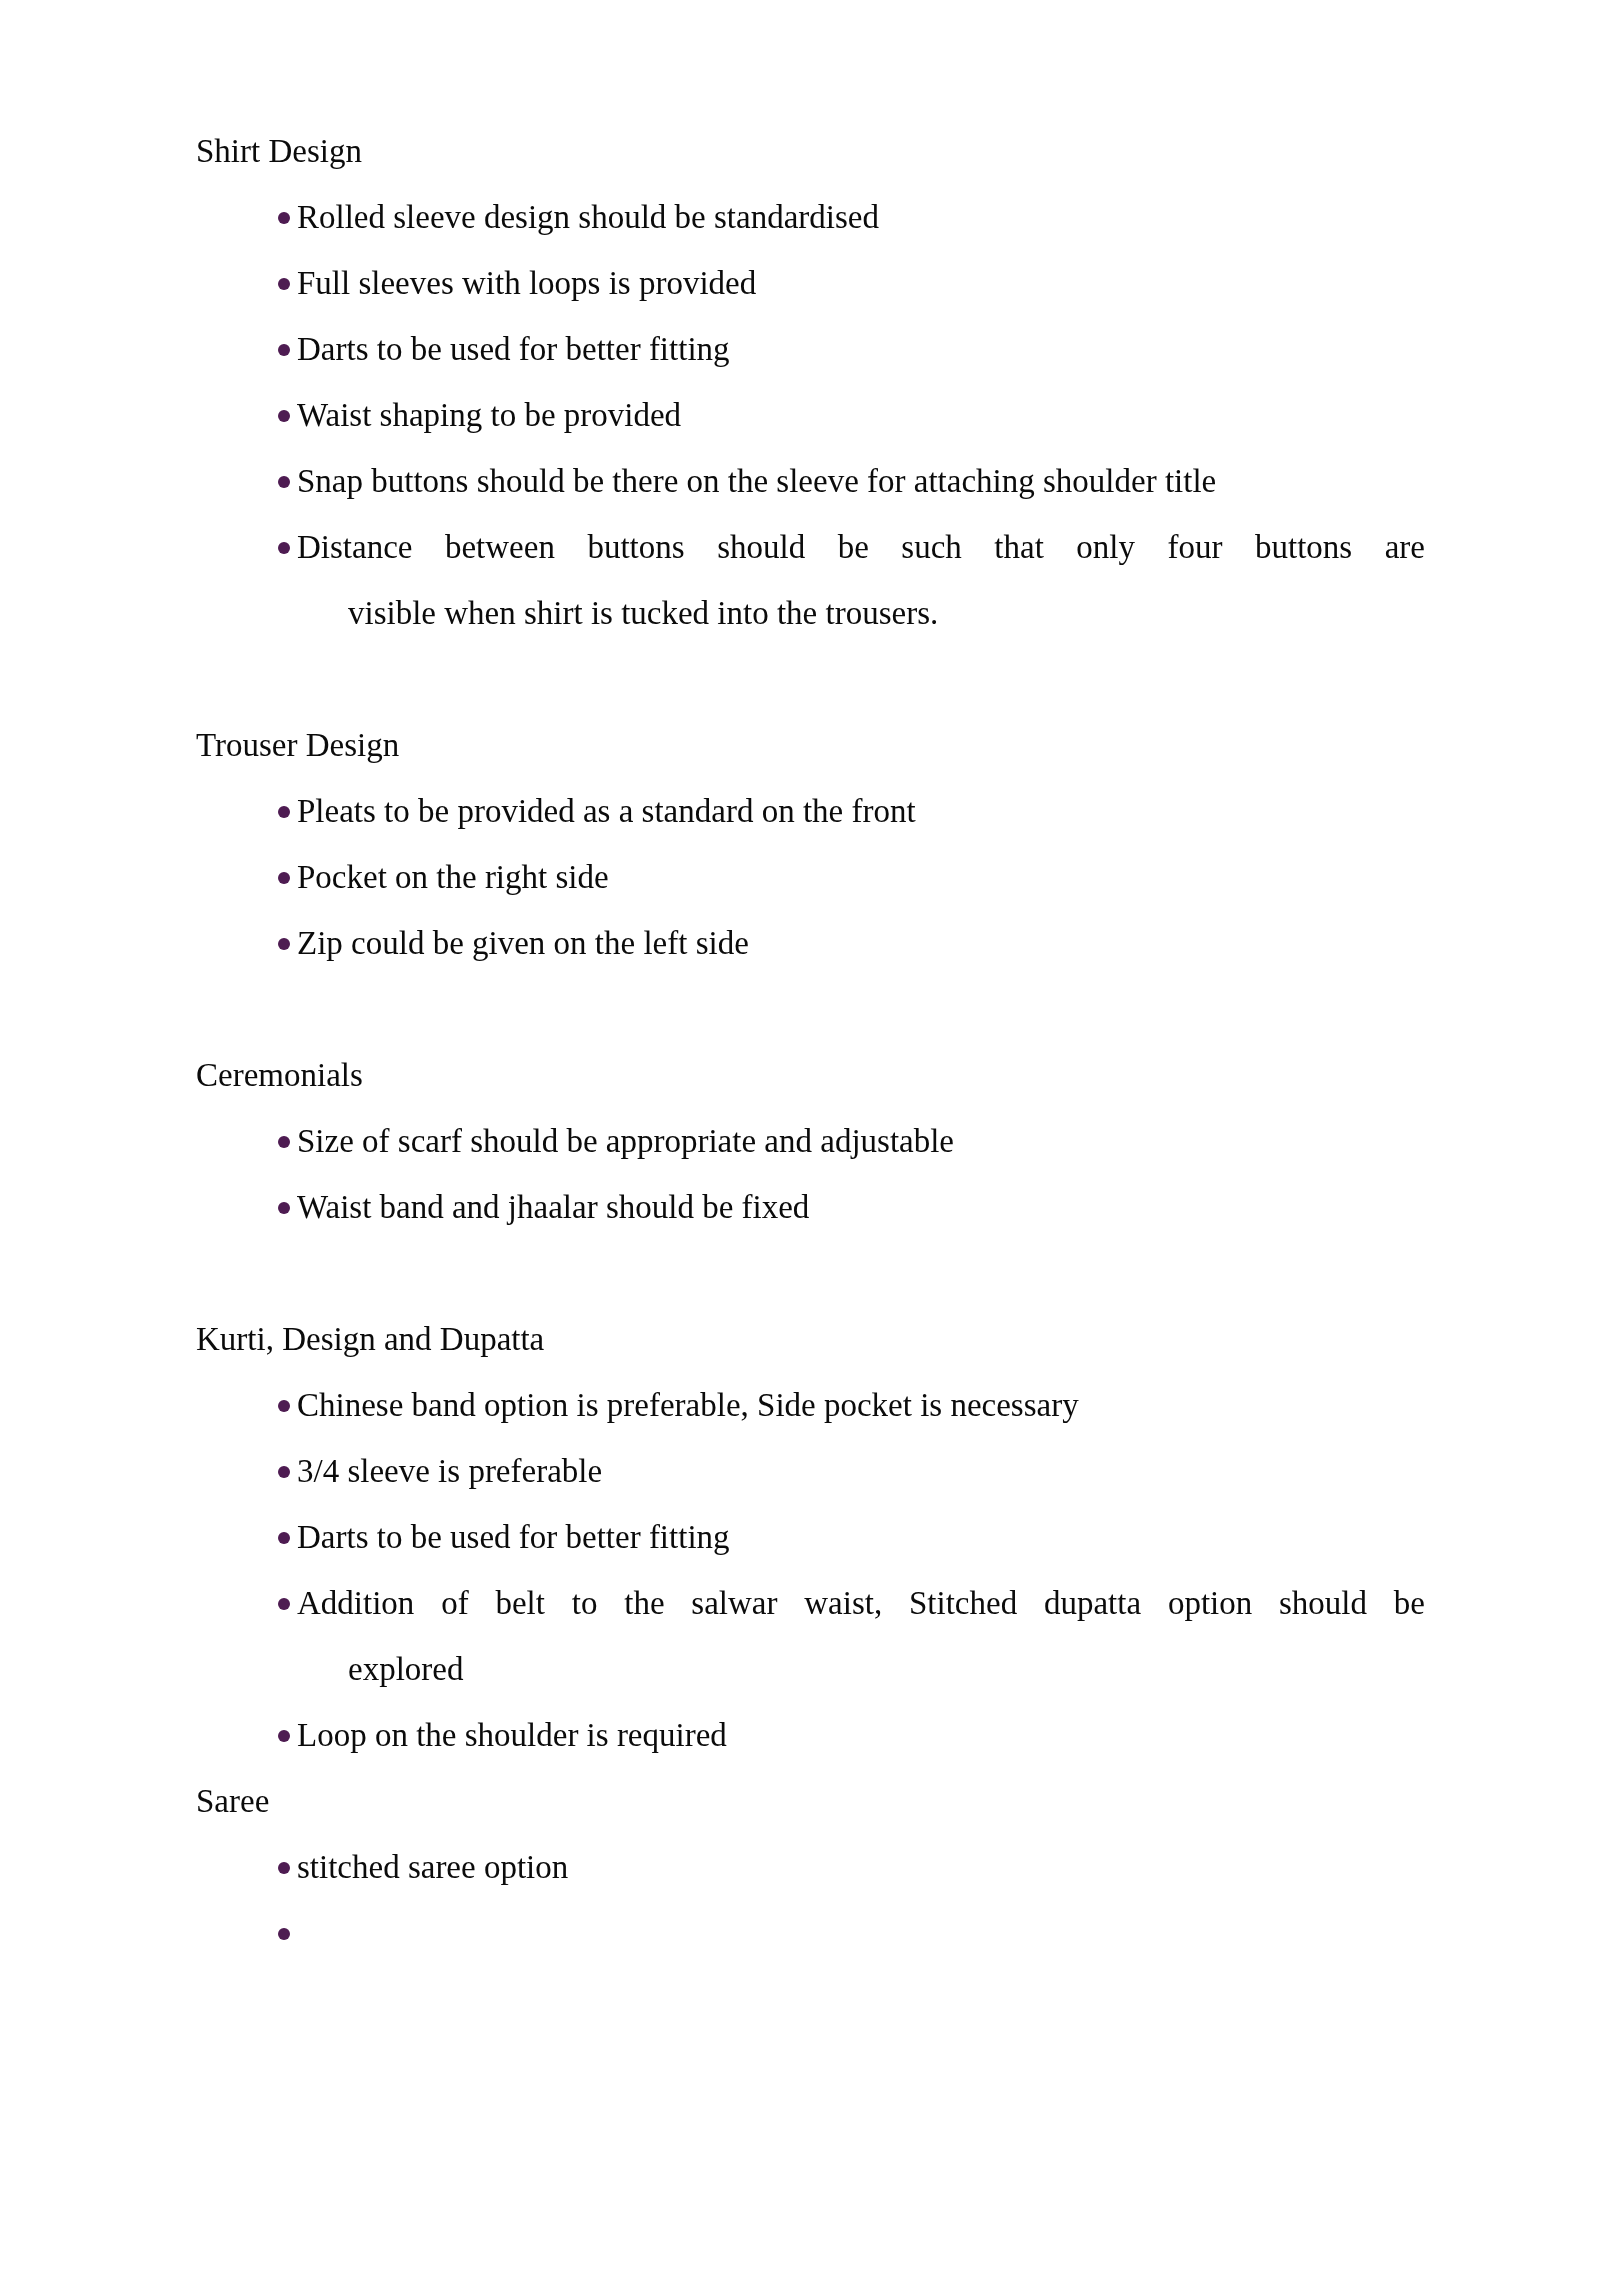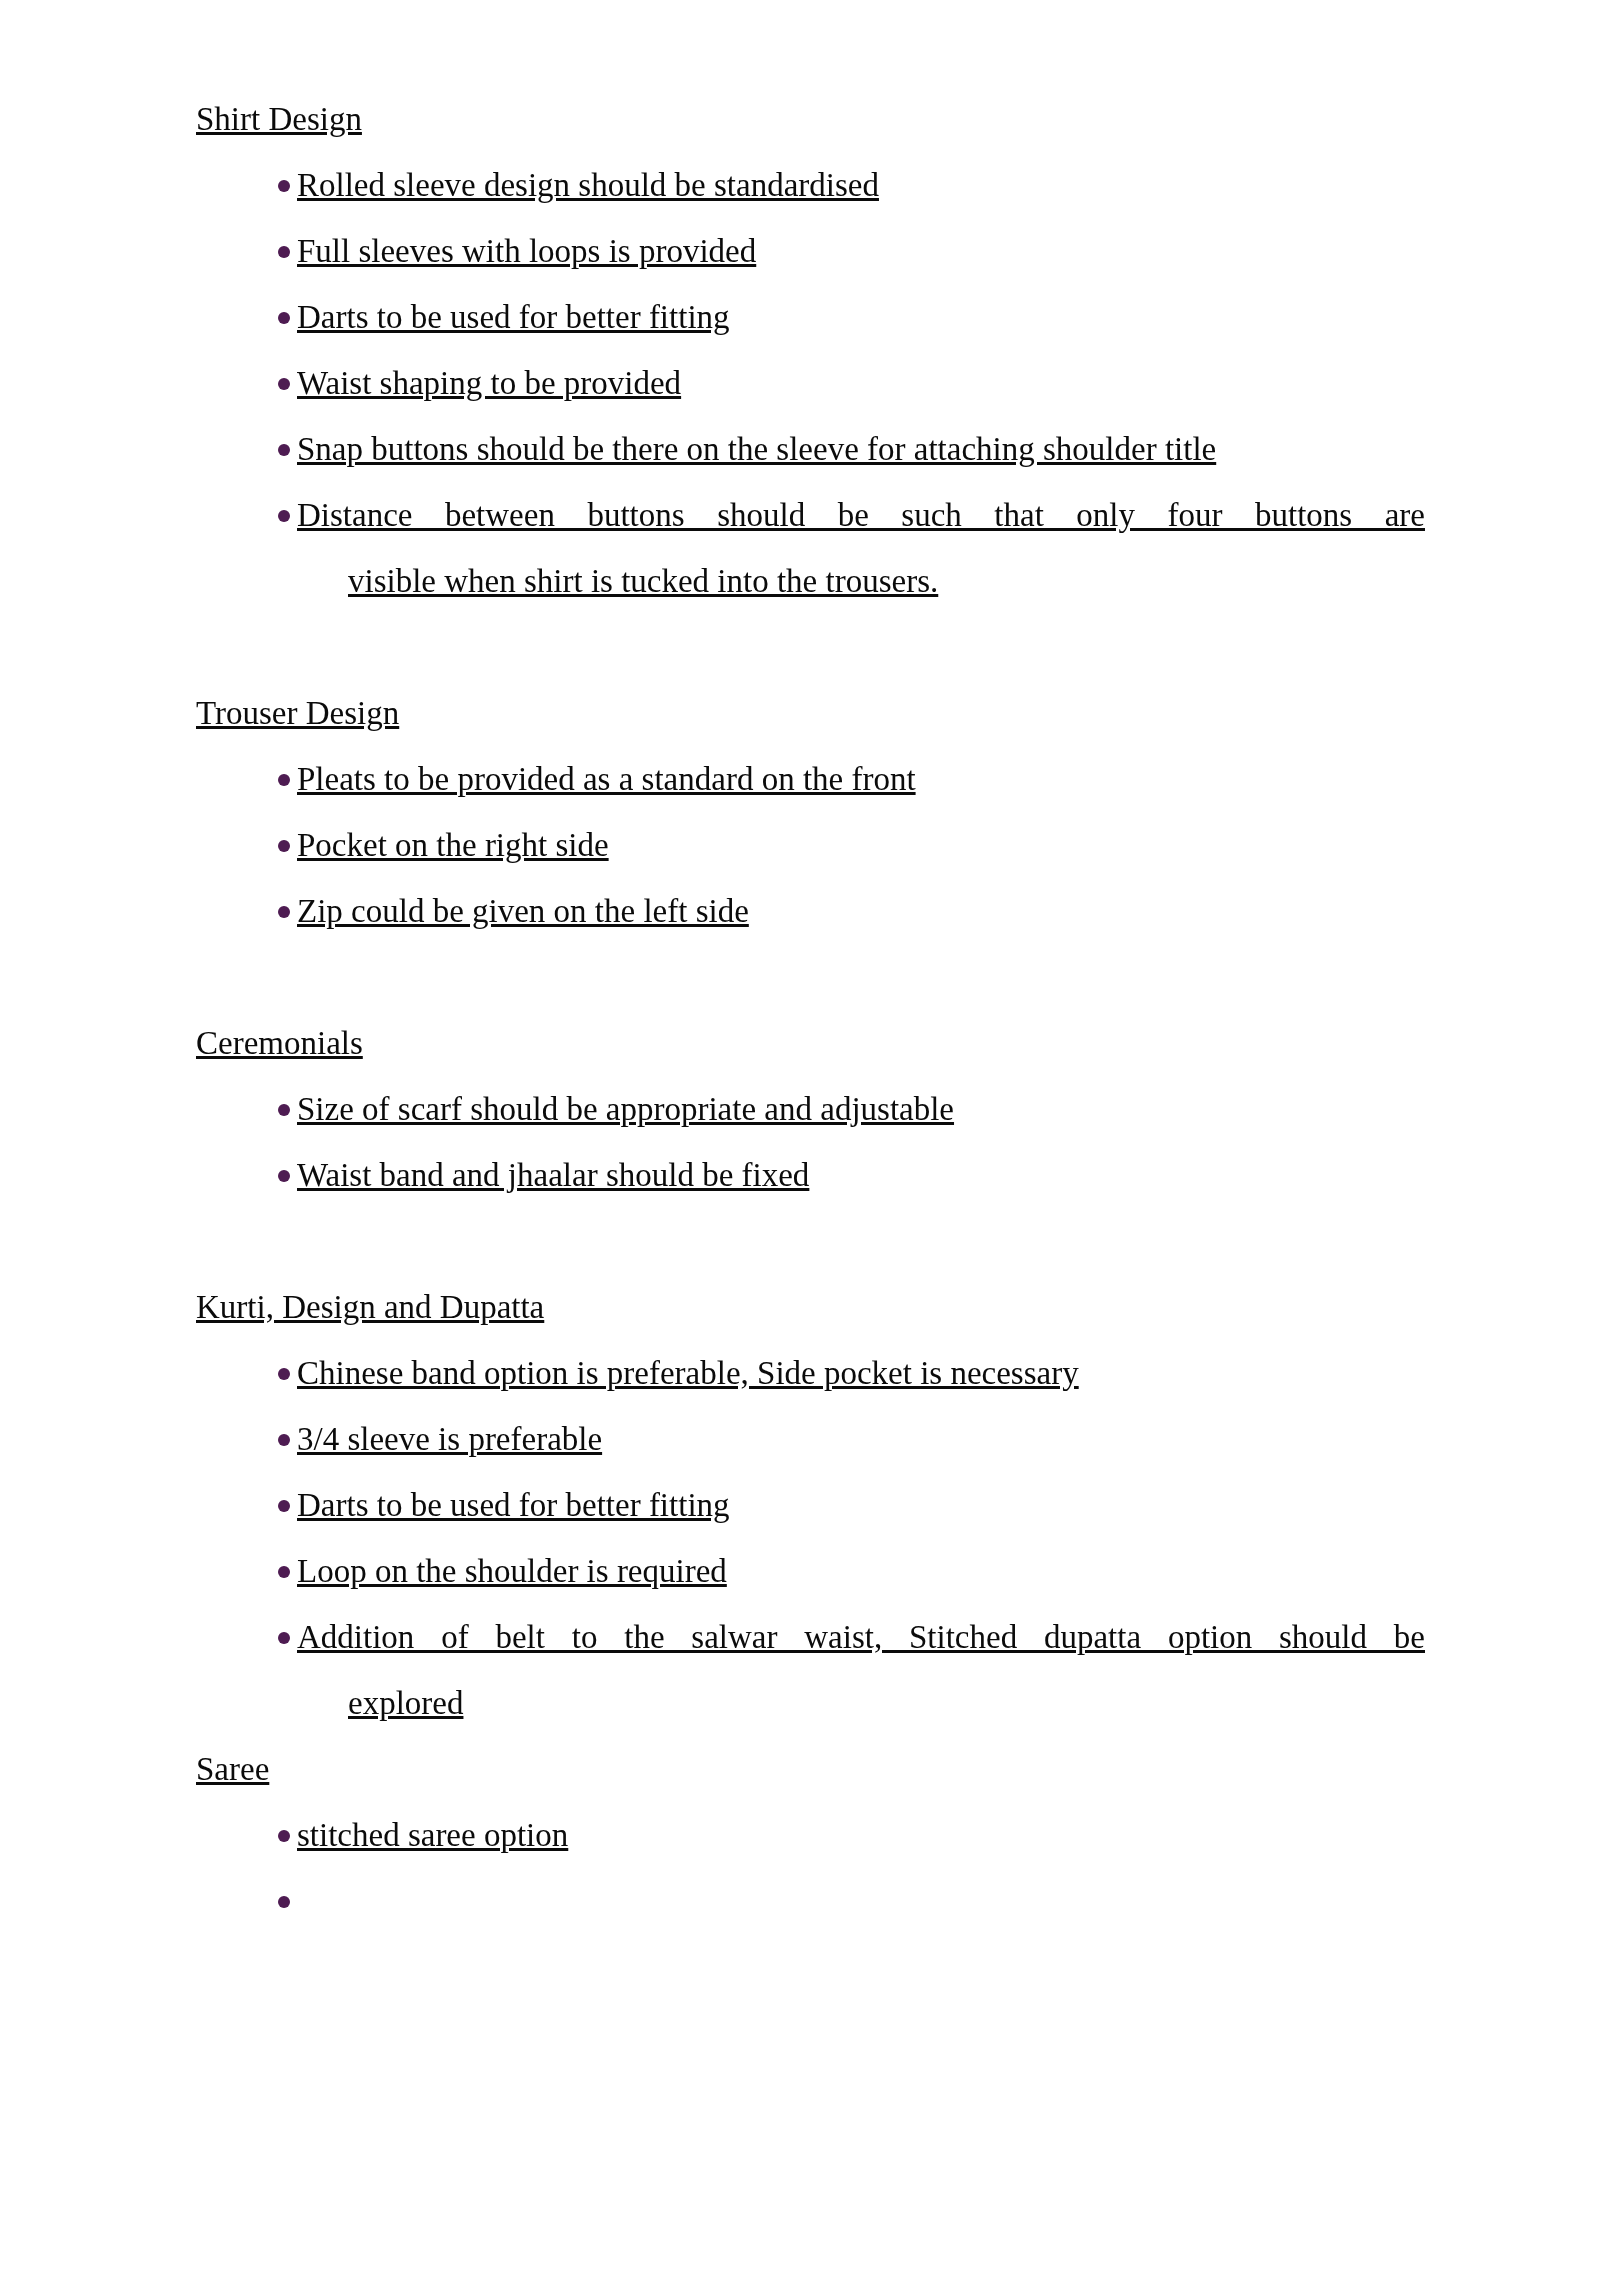--- a/index.html
+++ b/index.html
@@ -13,22 +13,21 @@
     position: relative;
     width: 1621px;
     height: 2293px;
     background: var(--page-bg);
     font-family: "Liberation Serif", "DejaVu Serif", serif;
     font-size: 33px;
     color: var(--text-color);
     overflow: hidden;
   }
   .content {
-    padding: 86px 196px 0 196px;
-    text-decoration: underline;
+    padding: 118px 196px 0 196px;
   }
   .heading {
     line-height: 66px;
     font-weight: normal;
     font-size: 33px;
   }
   ul.items {
     list-style: none;
   }
   li.item {
@@ -145,28 +144,28 @@
           <span>Chinese band option is preferable, Side pocket is necessary</span>
         </li>
         <li class="item">
           <span class="bullet"></span>
           <span>3/4 sleeve is preferable</span>
         </li>
         <li class="item">
           <span class="bullet"></span>
           <span>Darts to be used for better fitting</span>
         </li>
-        <li class="item">
-          <span class="bullet"></span>
-          <span>Loop on the shoulder is required</span>
-        </li>
         <li class="item two-line">
           <span class="bullet"></span>
           <div class="jline">Addition of belt to the salwar waist, Stitched dupatta option should be</div>
           <div class="cont">explored</div>
+        </li>
+        <li class="item">
+          <span class="bullet"></span>
+          <span>Loop on the shoulder is required</span>
         </li>
       </ul>
     </section>
 
     <section>
       <div class="heading">Saree</div>
       <ul class="items">
         <li class="item">
           <span class="bullet"></span>
           <span>stitched saree option</span>

